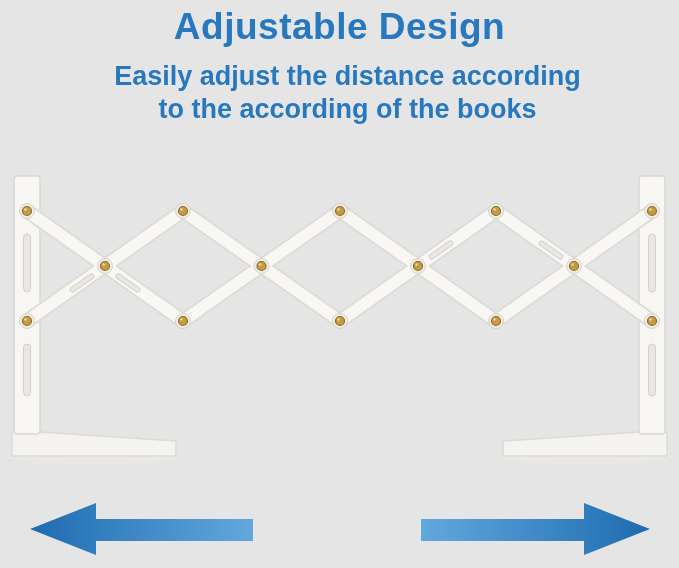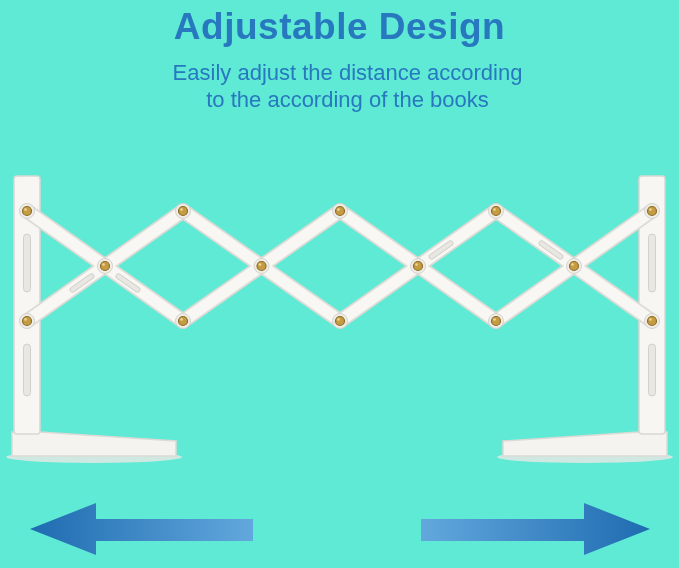--- a/index.html
+++ b/index.html
@@ -1,38 +1,38 @@
 <!DOCTYPE html>
 <html><head>
 <meta charset="utf-8">
 <style>
   html,body{margin:0;padding:0;background:#ffffff;}
   .canvas{
     position:relative;
     width:679px;height:568px;
     margin:0 auto;
-    background:#5eead4;
+    background:#e5e5e5;
     font-family:"Liberation Sans", sans-serif;
     overflow:hidden;
   }
   .header{
     position:absolute;top:6px;left:0;width:679px;
     text-align:center;
   }
   .title{
     margin:0;
     font-size:37px;
     font-weight:800;
     letter-spacing:0.5px;
     color:#2878bf;
   }
   .subtitle{
     margin:12px 0 0 16px;
-    font-size:22px;
-    font-weight:400;
+    font-size:27px;
+    font-weight:700;
     line-height:1.22;
     color:#2878bf;
   }
   .illustration{
     position:absolute;top:156px;left:0;width:679px;height:312px;
   }
   .arrows{
     position:absolute;top:494px;left:0;width:679px;height:70px;
   }
   svg{display:block;}

